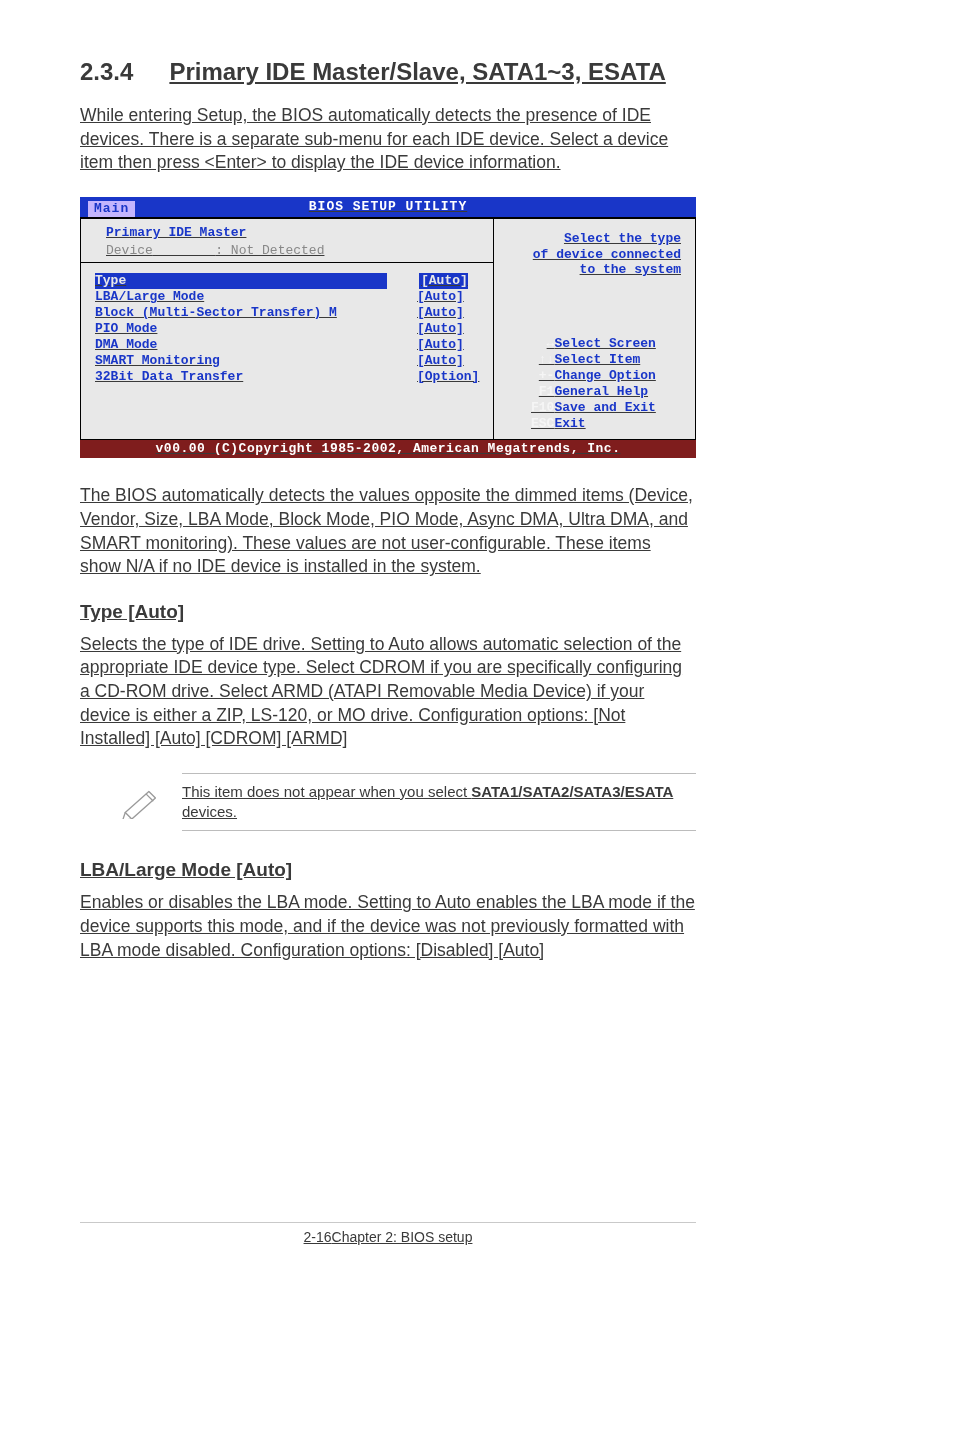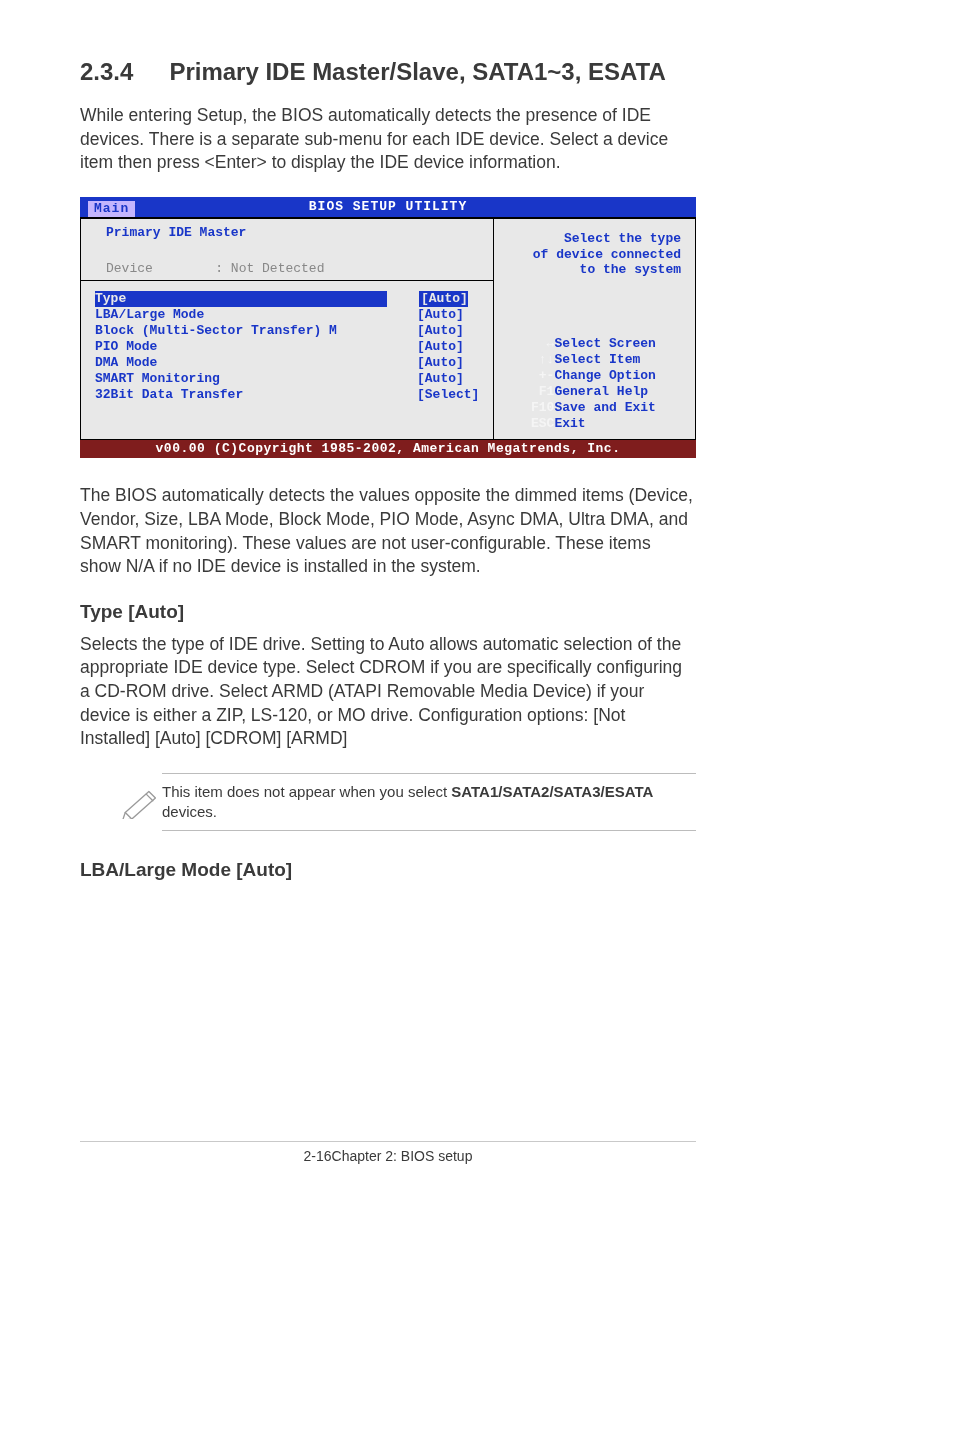--- a/index.html
+++ b/index.html
@@ -7,20 +7,21 @@
     padding: 0;
     background: #ffffff;
     width: 954px;
     font-family: Arial, Helvetica, sans-serif;
     color: #3a3a3a;
   }
   .page {
     width: 776px;
     padding: 58px 80px 30px 80px;
     box-sizing: border-box;
+    text-decoration: underline;
   }
   .section-heading {
     font-size: 24px;
     font-weight: bold;
     margin: 0 0 18px 0;
     color: #3a3a3a;
   }
   .section-heading .num {
     display: inline-block;
     margin-right: 36px;
@@ -90,21 +91,21 @@
   }
   .bios-header {
     padding: 6px 14px 4px 25px;
     color: #1936c8;
     font-weight: bold;
     border-bottom: 1px solid #000;
   }
   .bios-header-sub {
     color: #888888;
     font-weight: normal;
-    margin-top: 20px;
+    margin-top: 2px;
   }
   .bios-opts {
     padding: 10px 14px 34px 14px;
   }
   .bios-row {
     display: flex;
     color: #1936c8;
     font-weight: bold;
   }
   .bios-row.sel {
@@ -145,20 +146,21 @@
     font-weight: bold;
     letter-spacing: 0.5px;
     padding: 1px 0;
   }
 
   
   .note-row {
     display: flex;
     align-items: center;
     margin: 0 0 28px 40px;
+    gap: 20px;
   }
   .note-icon {
     width: 42px;
     height: 34px;
     flex: 0 0 auto;
     color: #9a9a9a;
   }
   .note-lines {
     flex: 1 1 auto;
     border-top: 1px solid #bcbcbc;
@@ -223,21 +225,21 @@
             <div class="bios-row">
               <span class="lbl">DMA Mode</span>
               <span class="val">[Auto]</span>
             </div>
             <div class="bios-row">
               <span class="lbl">SMART Monitoring</span>
               <span class="val">[Auto]</span>
             </div>
             <div class="bios-row">
               <span class="lbl">32Bit Data Transfer</span>
-              <span class="val">[Select]</span>
+              <span class="val">[Option]</span>
             </div>
           </div>
       </div>
       <div class="bios-right">
         <div class="help-top">
           <div>Select the type</div>
           <div>of device connected</div>
           <div>to the system</div>
         </div>
         <div class="bios-keys" id="bios-keys">
@@ -283,19 +285,20 @@
         <path d="M8 40 L4 52 L18 50"></path>
         <path d="M40 12 L50 22"></path>
       </g>
     </svg>
     <div class="note-lines">
       <span>This item does not appear when you select </span><strong>SATA1/SATA2/SATA3/ESATA</strong><span> devices.</span>
     </div>
   </div>
 
   <div class="subheading">LBA/Large Mode [Auto]</div>
+  <p class="para">Enables or disables the LBA mode. Setting to Auto enables the LBA mode if the device supports this mode, and if the device was not previously formatted with LBA mode disabled. Configuration options: [Disabled] [Auto]</p>
 
   <div class="footer">
     <span>2-16</span>
     <span>Chapter 2: BIOS setup</span>
   </div>
 
 </div>
 
 </body></html>

